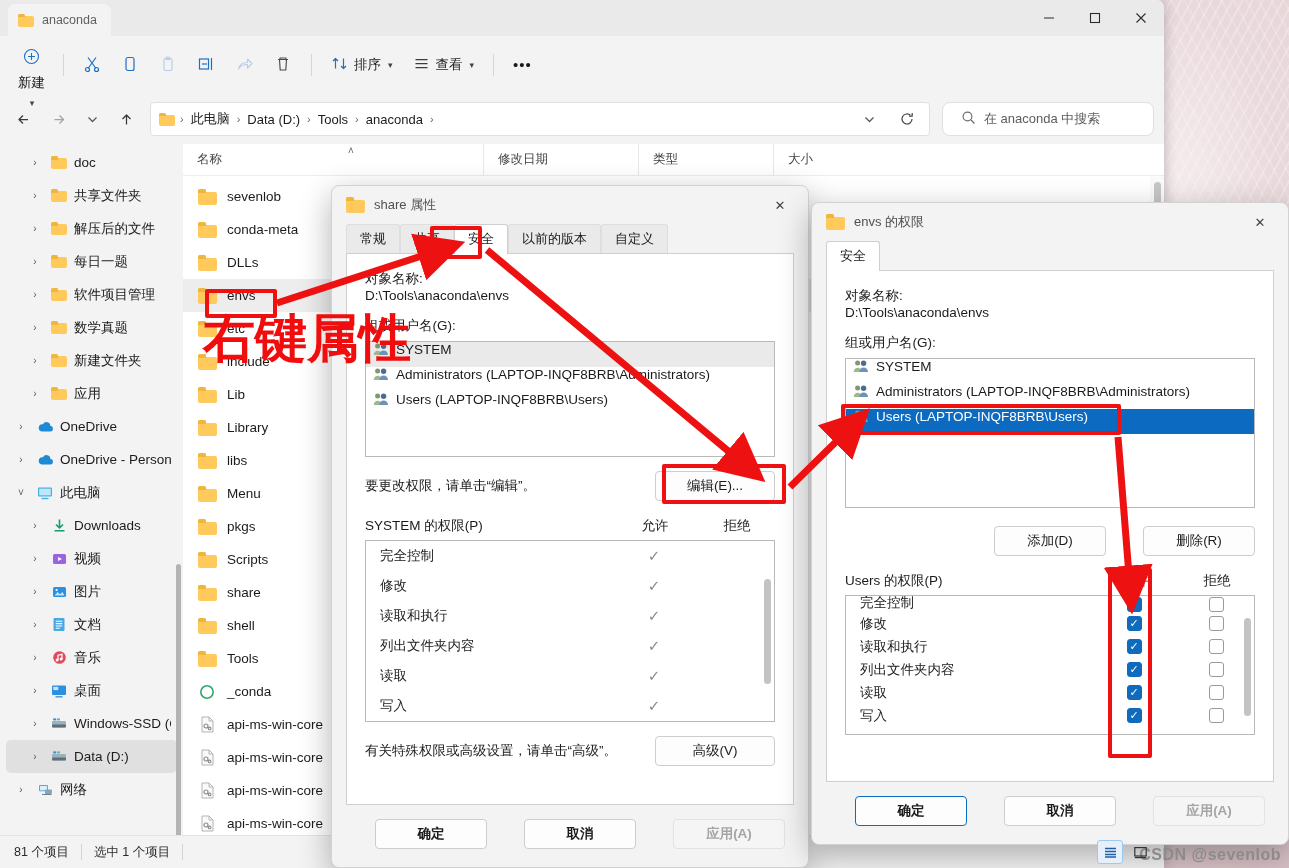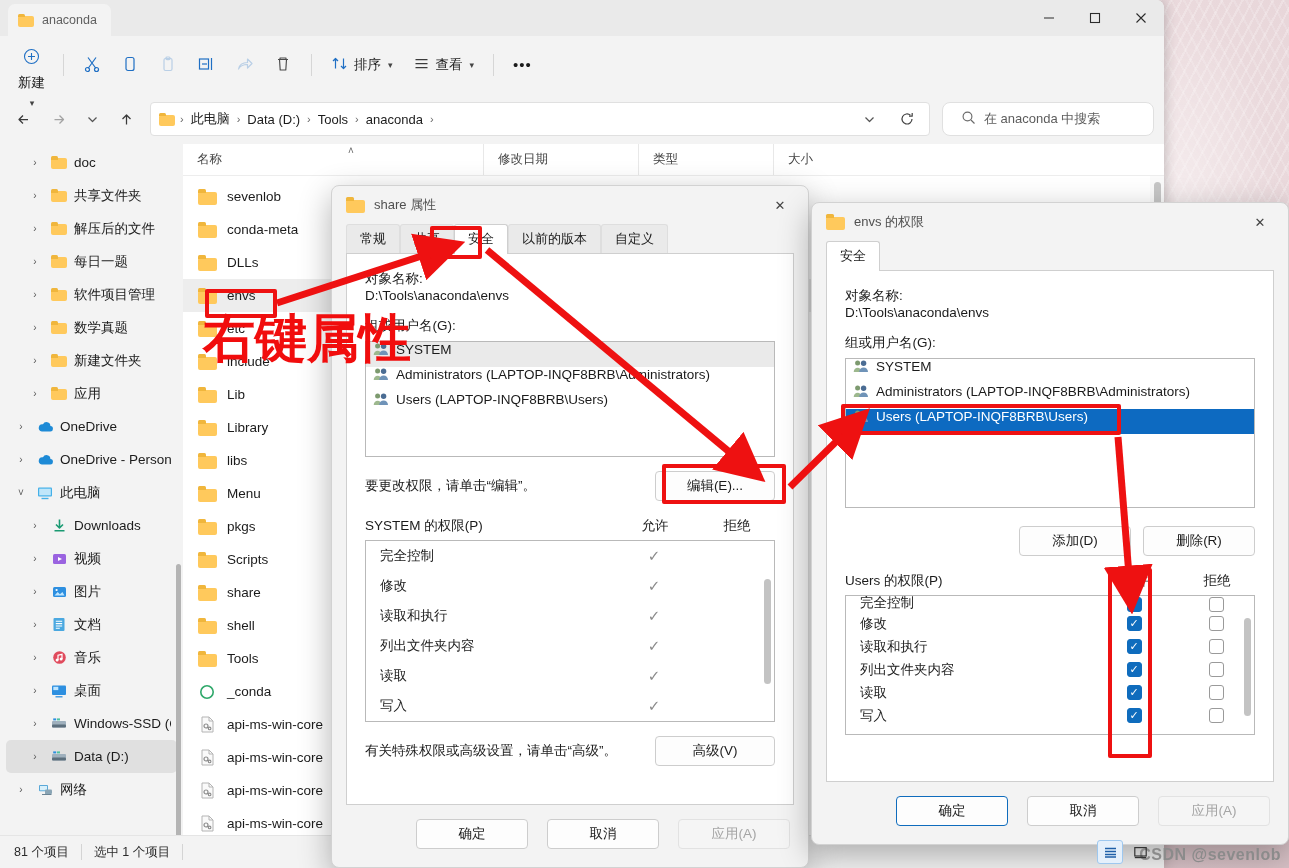--- a/index.html
+++ b/index.html
@@ -130,40 +130,40 @@
   .listbox{ margin:0 18px; border:1px solid #b9b9b9; background:#fff; position:relative;
     overflow:hidden; }
   .lrow{ height:25px; display:flex; align-items:flex-start; gap:7px; padding-left:7px;
     font-size:13.5px; white-space:nowrap; }
   .lrow.sel-gray{ background:#eaeaea; }
   .lrow.sel-blue{ background:#0d6ac1; color:#fff; }
   .usericon{ width:16px; height:14px; flex:0 0 16px; }
   .hint{ padding:14px 18px 0; font-size:13.5px; display:flex; align-items:center; }
   .btn{ height:30px; min-width:112px; border:1px solid #cdcdcd; border-radius:4px;
     background:#fdfdfd; font-size:13.5px; display:flex; align-items:center;
-    justify-content:center; }
+    justify-content:center;margin-left:25px; }
   .btn.disabled{ color:#a5a5a5; background:#f5f5f5; border-color:#e2e2e2; }
   .btn.primary{ border-color:#0f6cbd; }
   .permhdr{ display:flex; align-items:center; padding:16px 18px 5px; font-size:13.5px; }
   .permhdr .sp{ flex:1; }
   .permhdr .w1{ width:88px; text-align:center; }
   .permhdr .w2{ width:76px; text-align:center; }
   .permlist{ margin:0 18px; border:1px solid #b9b9b9; background:#fff; position:relative;
     overflow:hidden; }
   .prow{ height:30px; display:flex; align-items:center; font-size:13.5px; padding-left:14px; }
   .prow .nm{ flex:1; }
   .prow .ca{ width:88px; display:flex; justify-content:center; }
   .prow .cd{ width:76px; display:flex; justify-content:center; }
   .tick{ color:#8b8b8b; font-size:15px; }
   .cb{ width:15px; height:15px; border:1px solid #9a9a9a; border-radius:3px; background:#fff; }
   .cb.on{ background:#0f6cbd; border-color:#0f6cbd; display:flex; align-items:center;
     justify-content:center; }
   .cb.on::after{ content:"✓"; color:#fff; font-size:11px; line-height:1; }
   .pscroll{ position:absolute; right:3px; width:7px; background:#c3c3c3; border-radius:4px; }
-  .dlg-foot{ display:flex; justify-content:flex-end; gap:19px; padding:14px 18px 16px; }
+  .dlg-foot{ display:flex; gap:12px; padding:14px 18px 16px;font-weight:bold; }
   
   .anno{ position:absolute; pointer-events:none; }
   .abox{ position:absolute; border:4px solid #ee1111; border-radius:2px; }
   .anno-text{ position:absolute; color:#f10d0d; font-weight:bold; white-space:nowrap;
     font-family:"DejaVu Sans","Liberation Sans",sans-serif;text-align:right; }
   svg.arrows{ position:absolute; left:0; top:0; width:1289px; height:868px; }
   .watermark{ position:absolute; right:8px; bottom:4px; font-size:16px; color:#8b8b8b;
     font-weight:bold; letter-spacing:.5px; }
 </style>
 </head>

